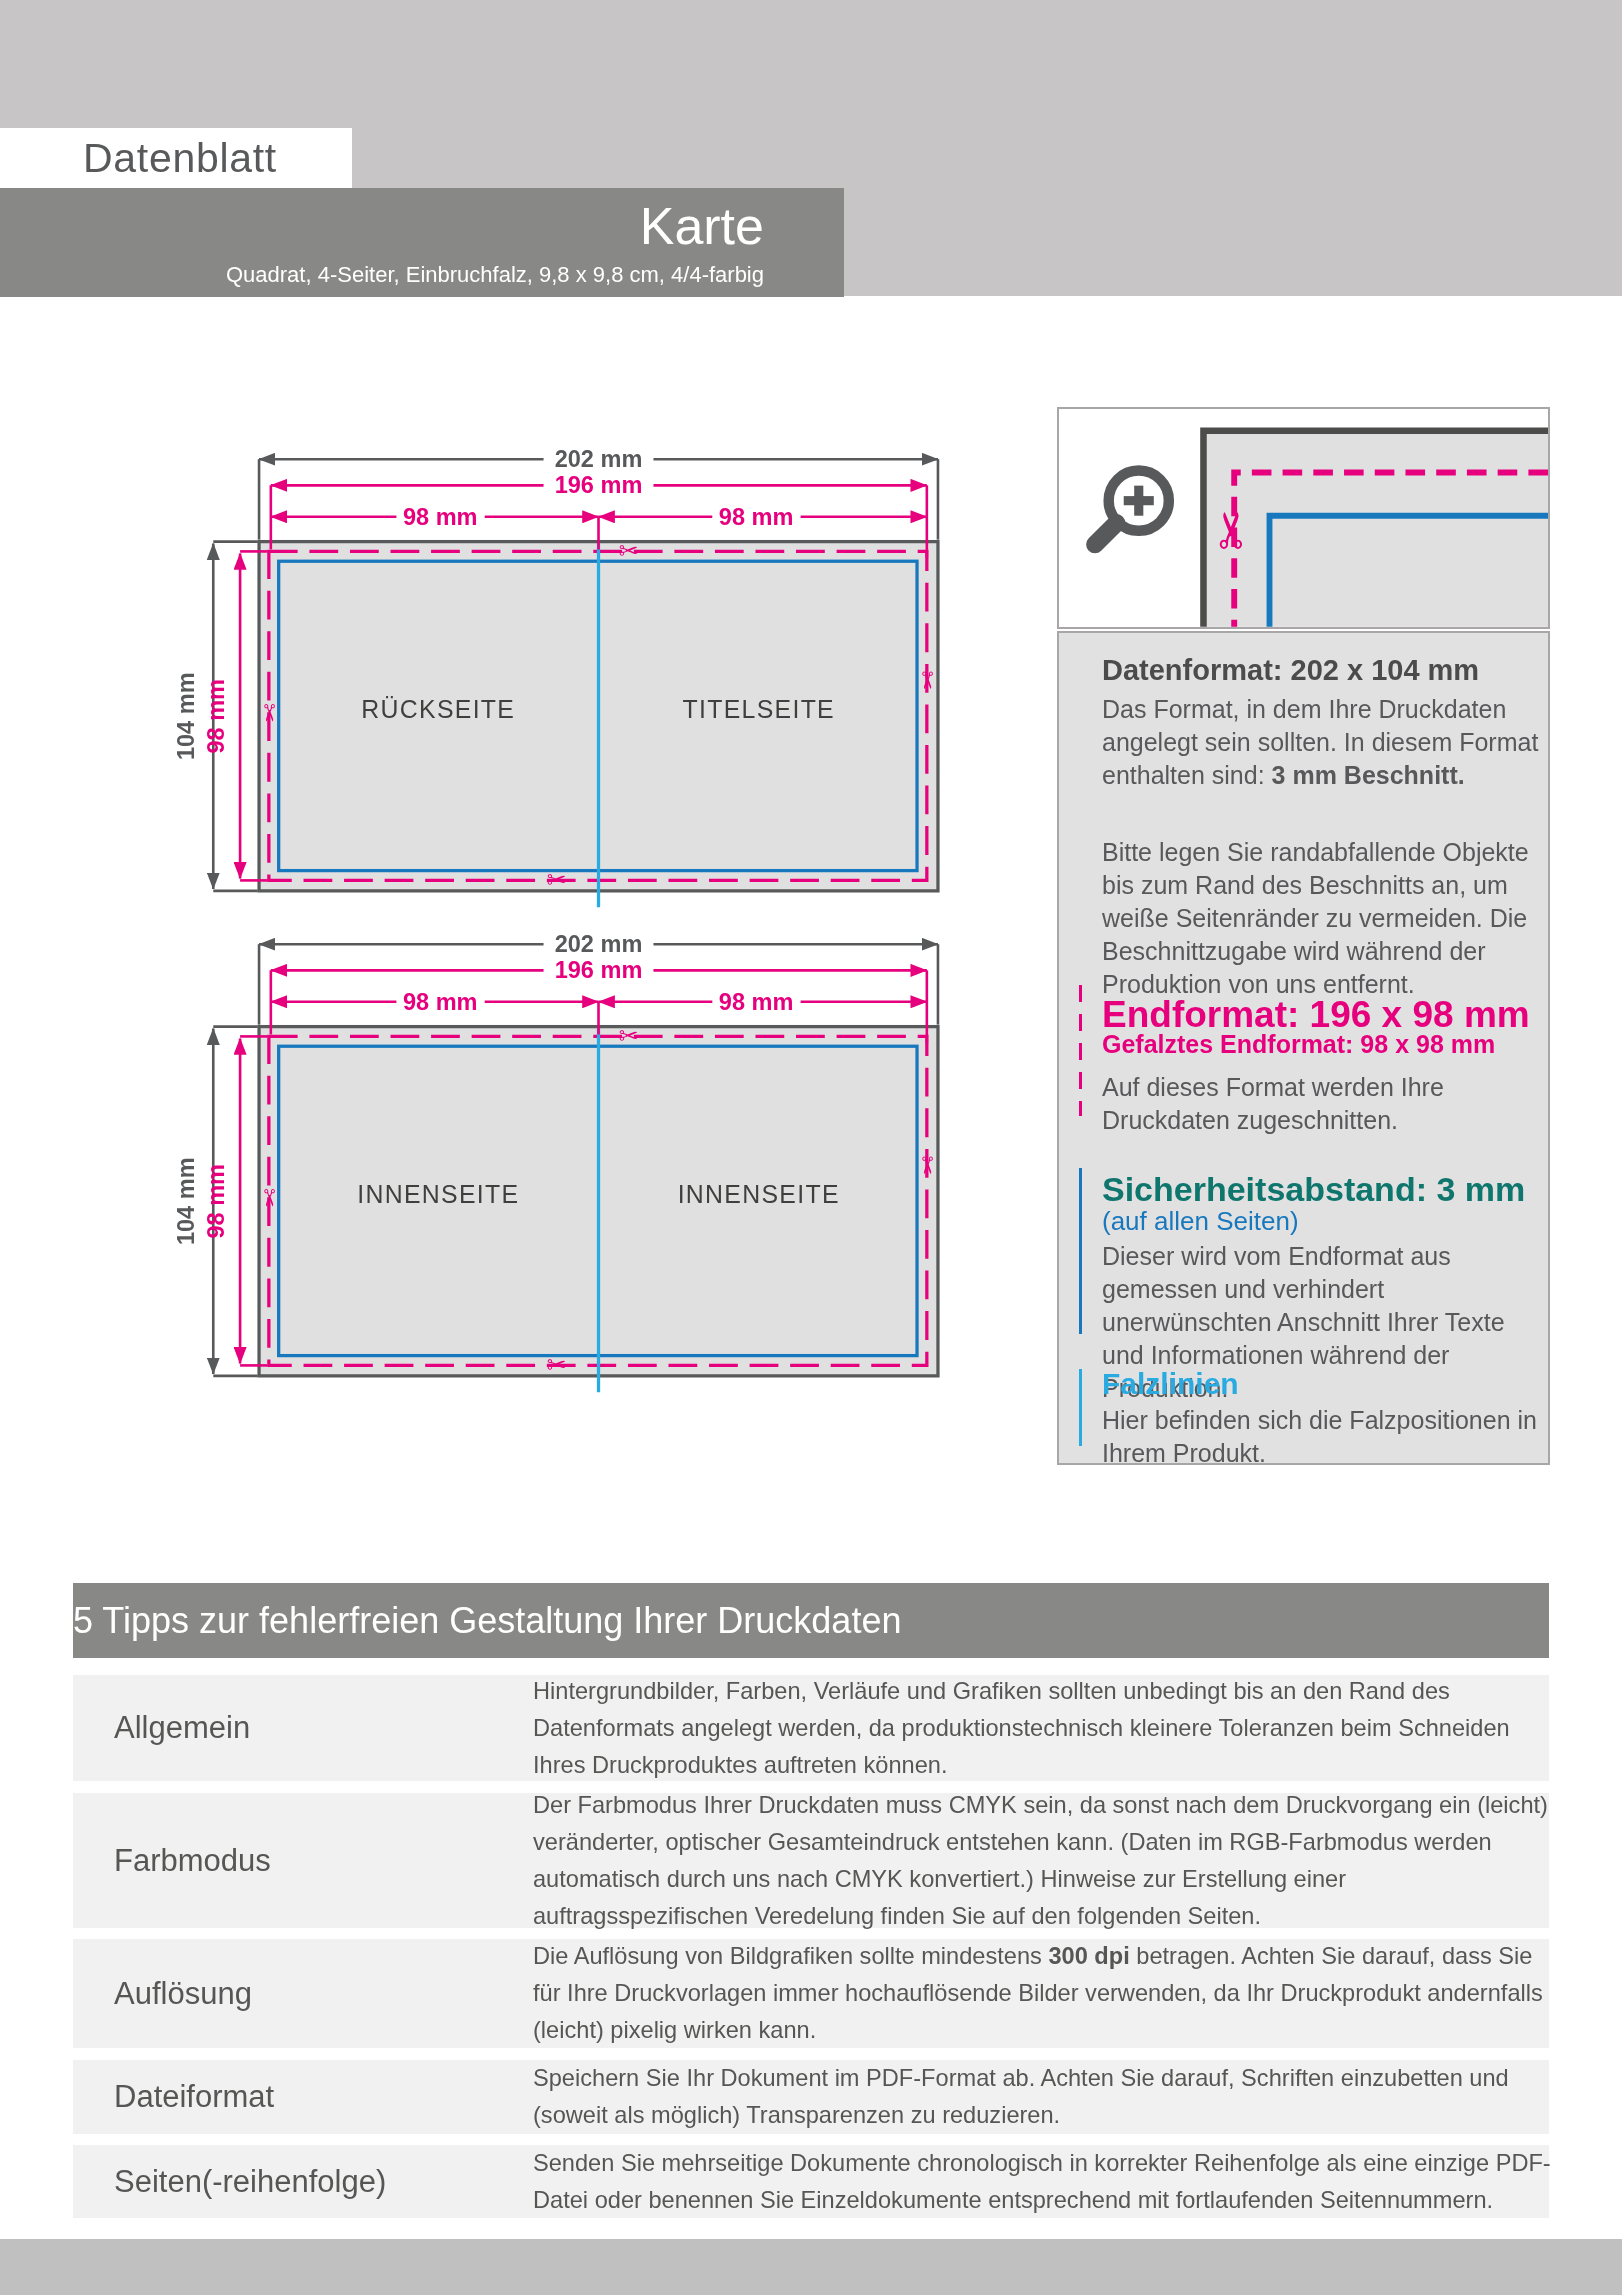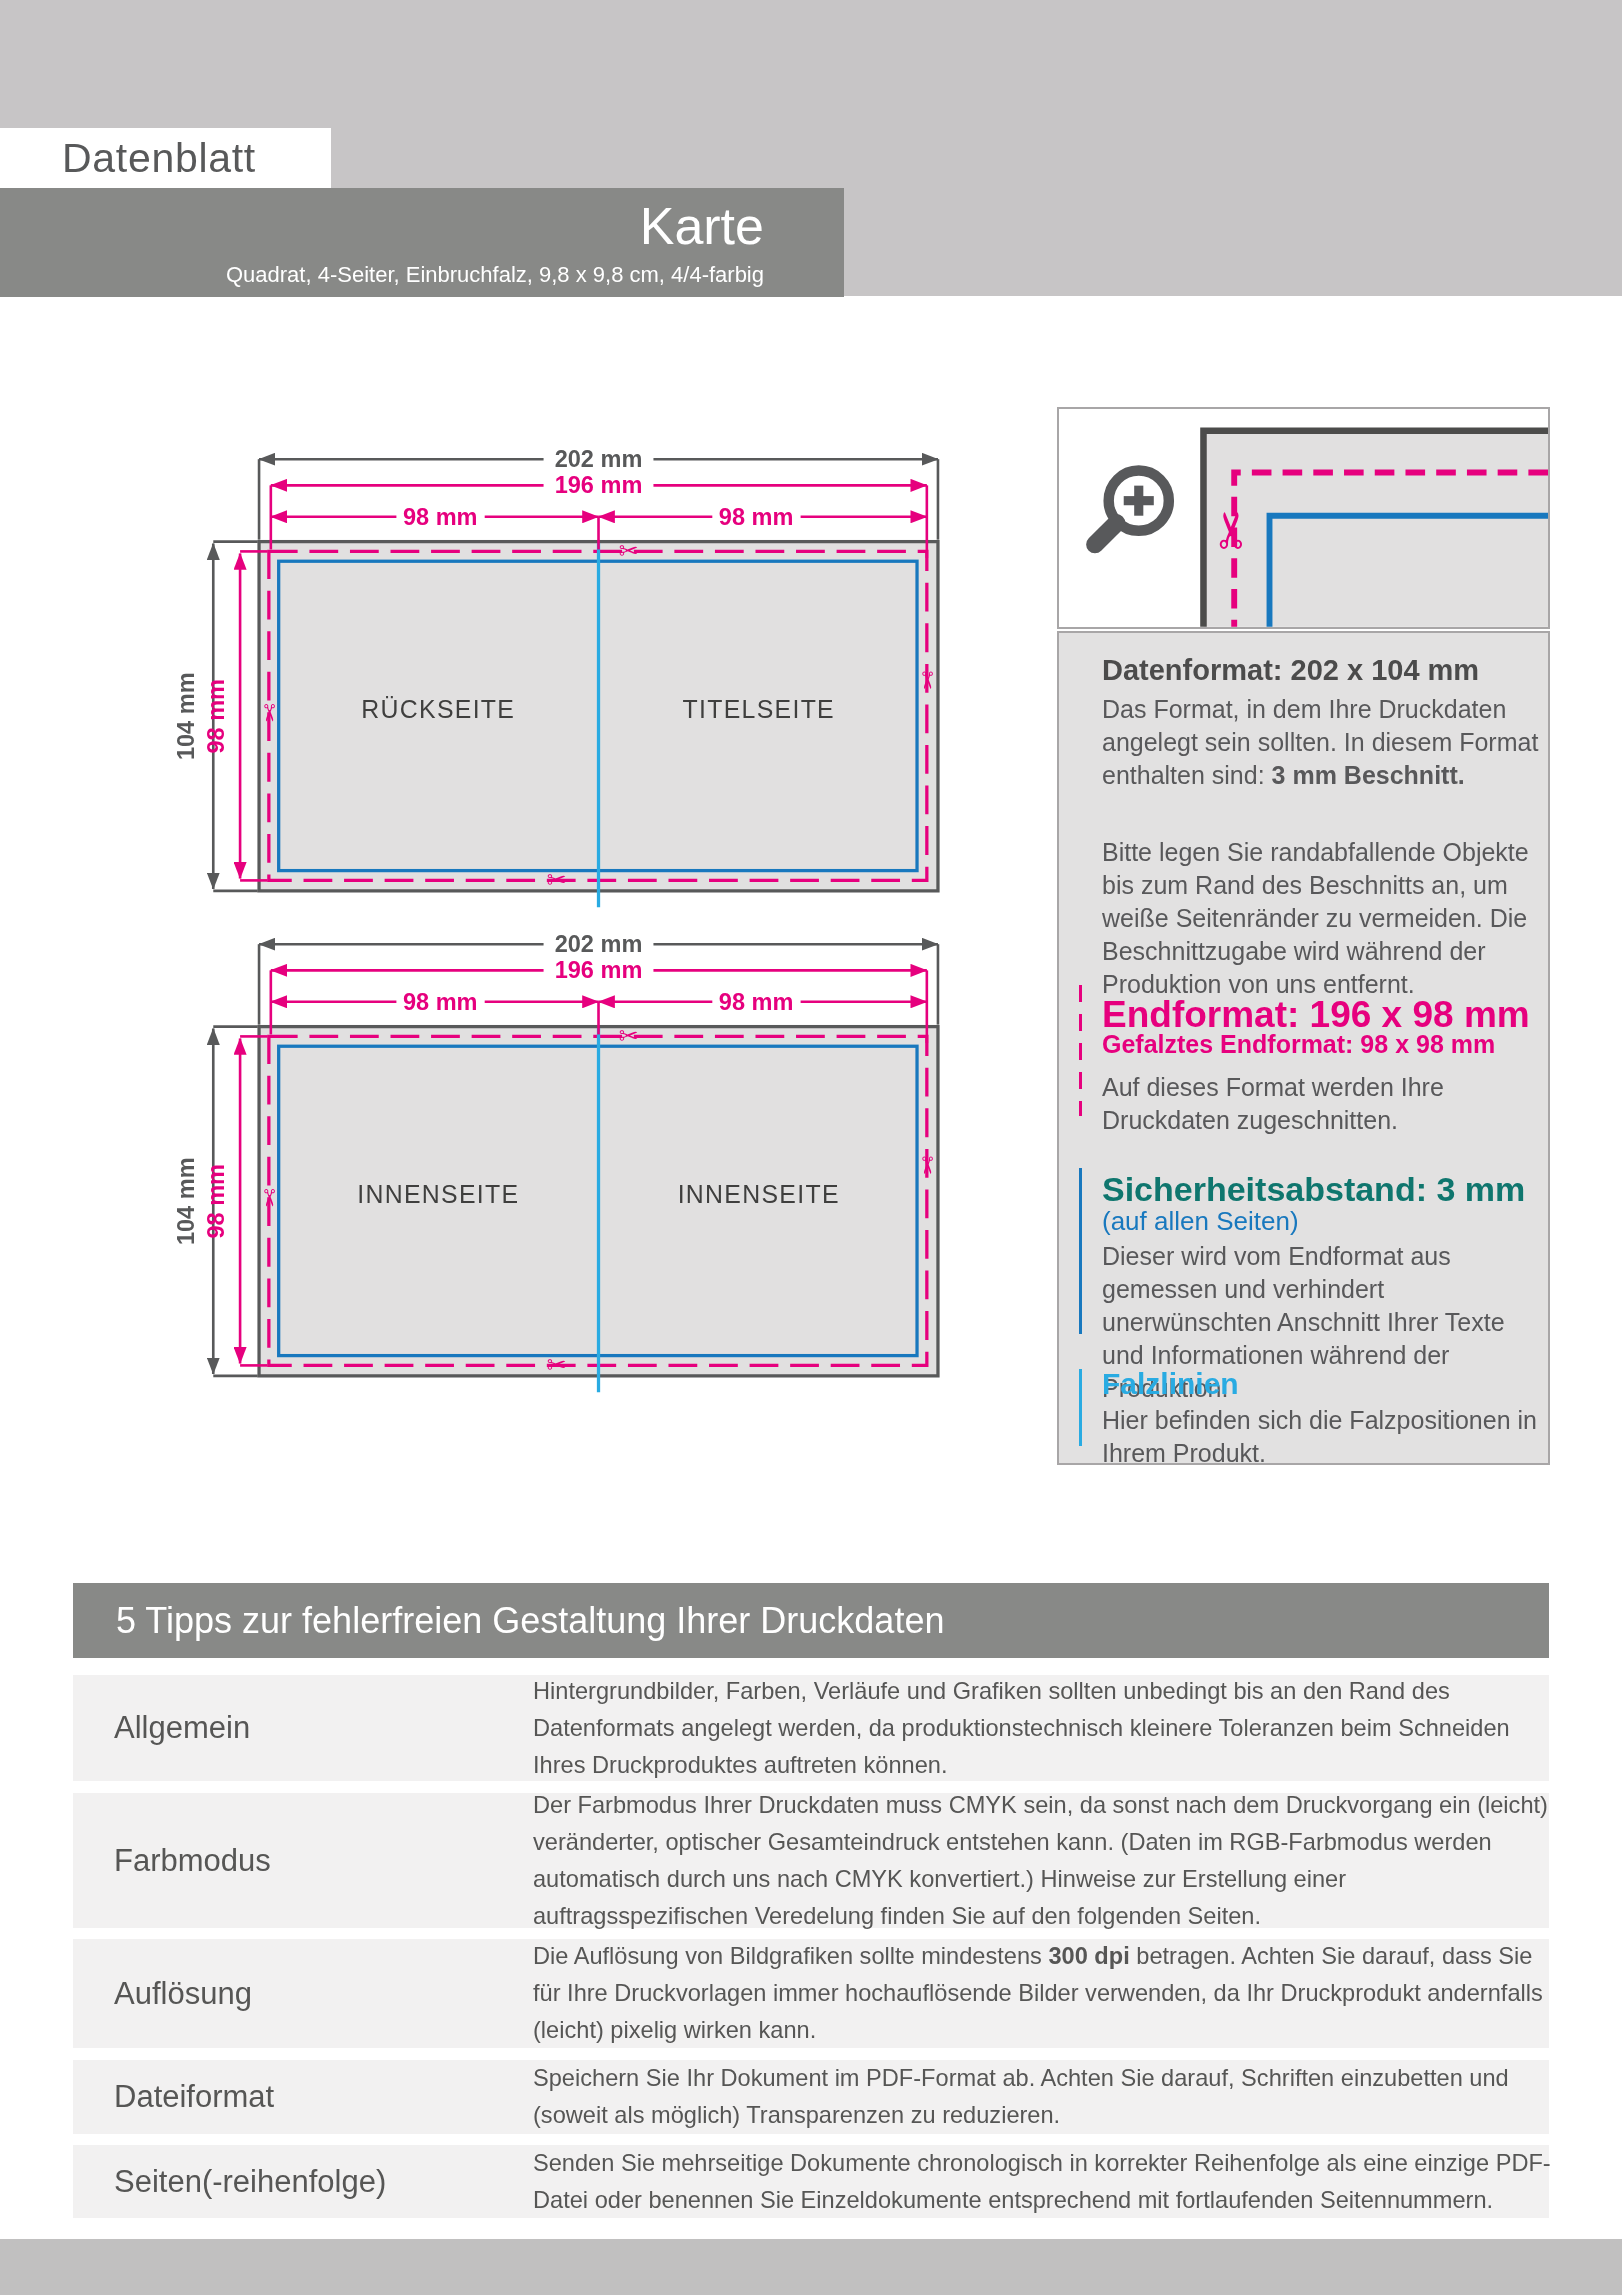--- a/index.html
+++ b/index.html
@@ -3,21 +3,21 @@
 <meta charset="utf-8">
 <style>
   html,body{margin:0;padding:0;background:#ffffff;}
   #page{position:relative;width:1623px;height:2295px;background:#ffffff;overflow:hidden;
         font-family:"Liberation Sans", sans-serif;}
   .abs{position:absolute;}
 
   
   #top-band{left:0;top:0;width:1623px;height:296px;background:#c7c5c6;}
   #datenblatt-box{left:0;top:128px;width:331px;height:60px;background:#ffffff;
-                  display:flex;align-items:center;}
+                  display:flex;align-items:center;padding-left:21px;}
   #datenblatt-box span{padding-left:62px;font-size:41px;color:#58595a;letter-spacing:0.7px;}
   #title-band{left:0;top:188px;width:844px;height:109px;background:#888987;
               display:flex;flex-direction:column;align-items:flex-end;justify-content:center;
               box-sizing:border-box;padding-right:80px;color:#ffffff;}
   #product-title{font-size:52px;font-weight:300;line-height:58px;}
   #product-subtitle{font-size:22px;font-weight:400;margin-top:6.5px;text-align:center;}
 
   
   #preview-box{left:1057px;top:407px;width:489px;height:218px;background:#ffffff;
                border:2.6px solid #a8a6a7;}
@@ -28,21 +28,21 @@
   #info-panel .sec-body{position:absolute;left:43px;width:444px;font-size:25px;
                         line-height:33px;color:#58585a;}
   .bar{position:absolute;left:19.6px;width:3.9px;}
   .bar-dashed{background:repeating-linear-gradient(to bottom,#e6007e 0 17px,transparent 17px 29px);}
   .bar-blue{background:#1878be;}
   .bar-cyan{background:#29abe2;}
 
   
   #tips-bar{left:73px;top:1583px;width:1476px;height:75px;background:#888987;
             display:flex;align-items:center;}
-  #tips-bar span{padding-left:43px;font-size:36px;font-weight:300;color:#ffffff;}
+  #tips-bar span{font-size:36px;font-weight:300;color:#ffffff;}
   .tip-row{left:73px;width:1476px;background:#f2f1f1;display:flex;align-items:center;}
   .tip-label{position:absolute;left:41px;font-size:31px;color:#565655;}
   .tip-body{position:absolute;left:460px;width:1021px;font-size:23.6px;line-height:37px;color:#565655;}
 
   #footer{left:0;top:2239px;width:1623px;height:57px;background:#c1c0c0;}
 
   svg text{font-family:"Liberation Sans", sans-serif;}
   .dimtext{font-size:36px;font-weight:bold;}
   .paneltext{font-size:38px;fill:#3f3f3e;letter-spacing:2px;}
 </style>

